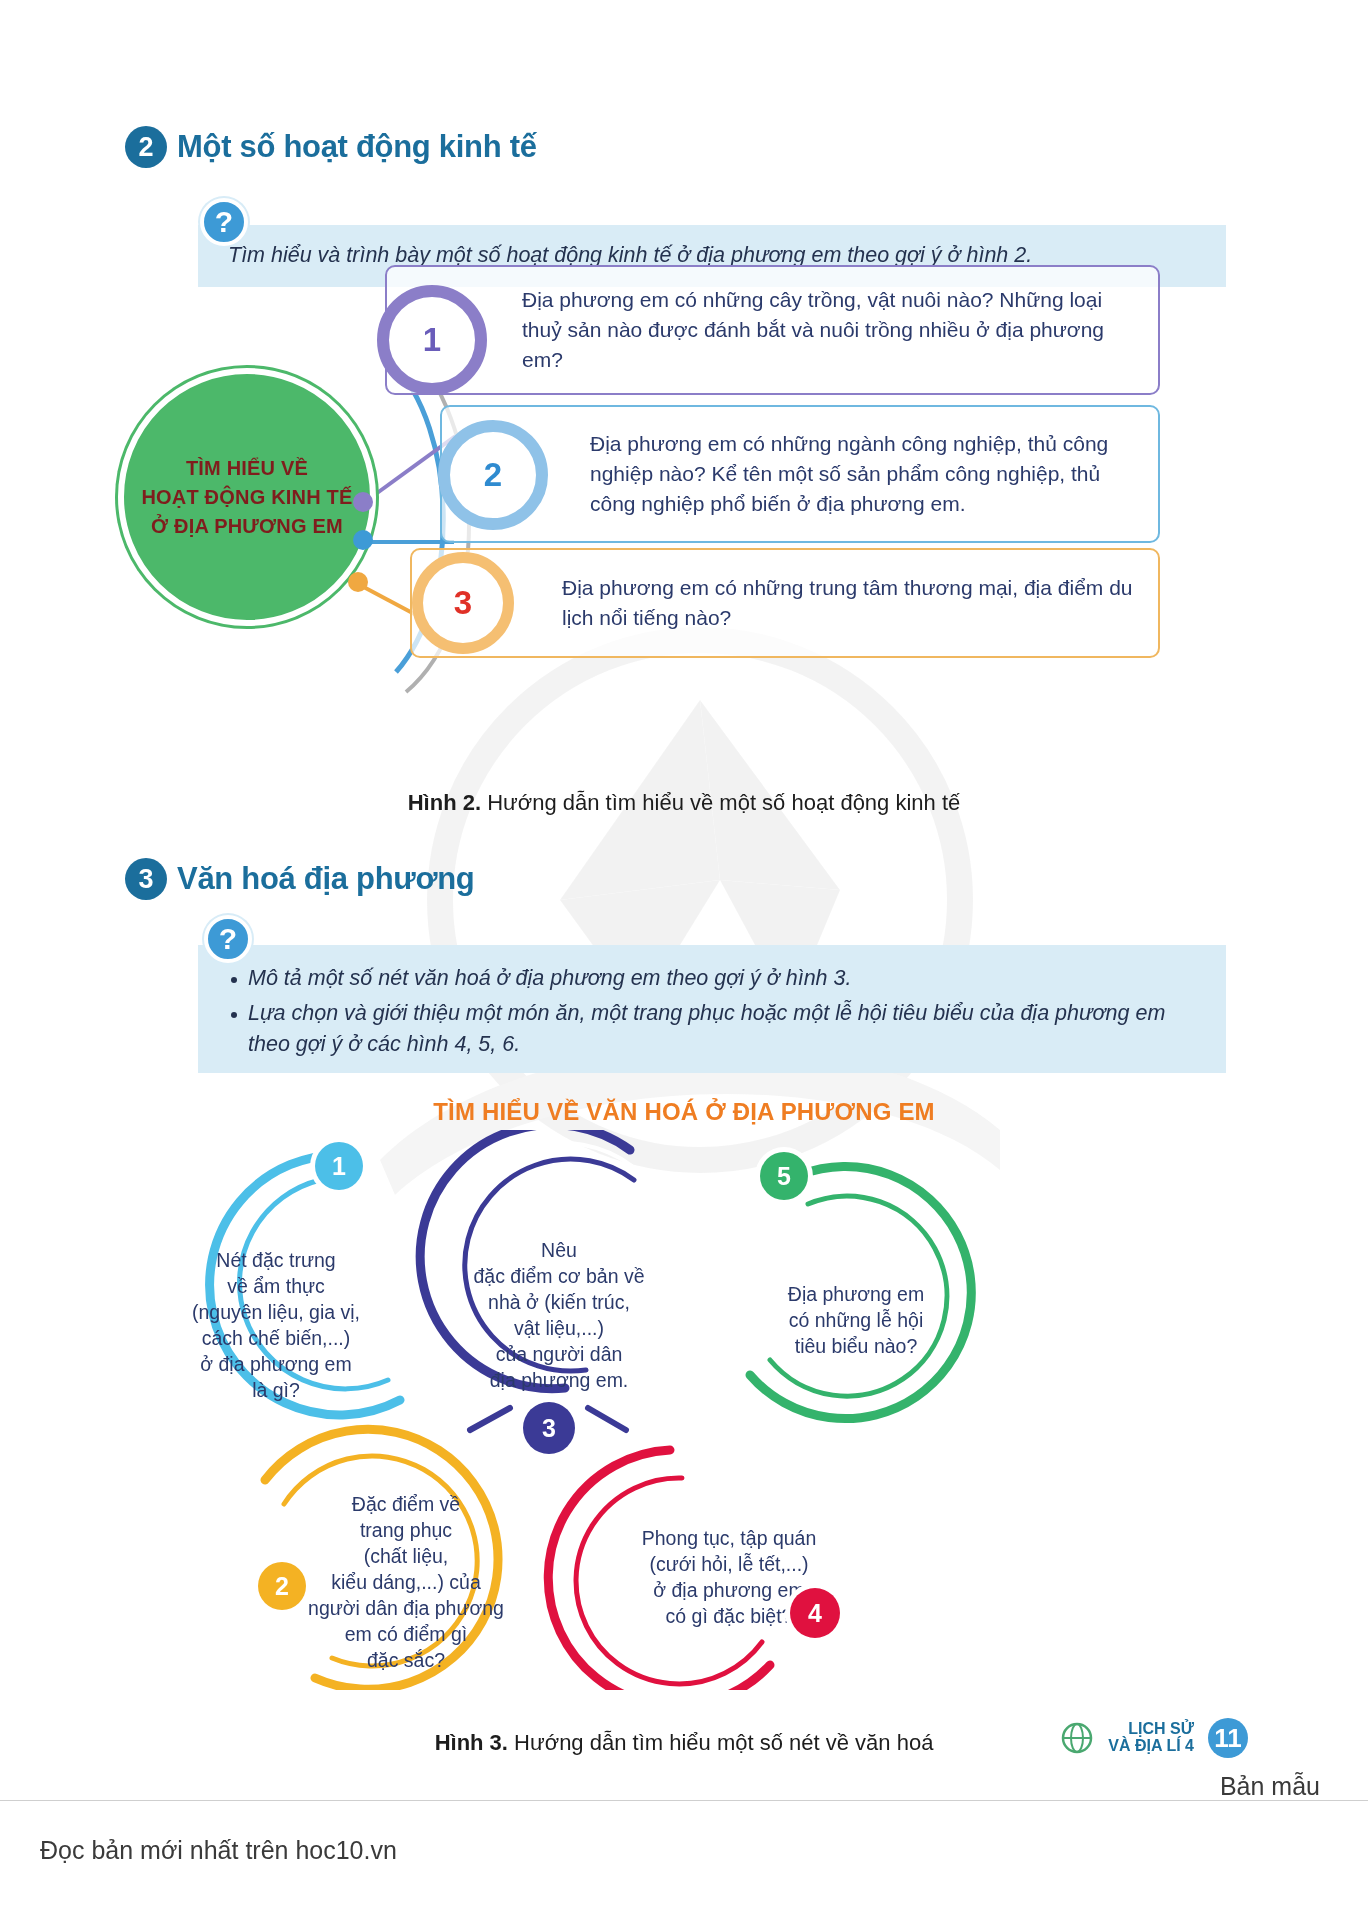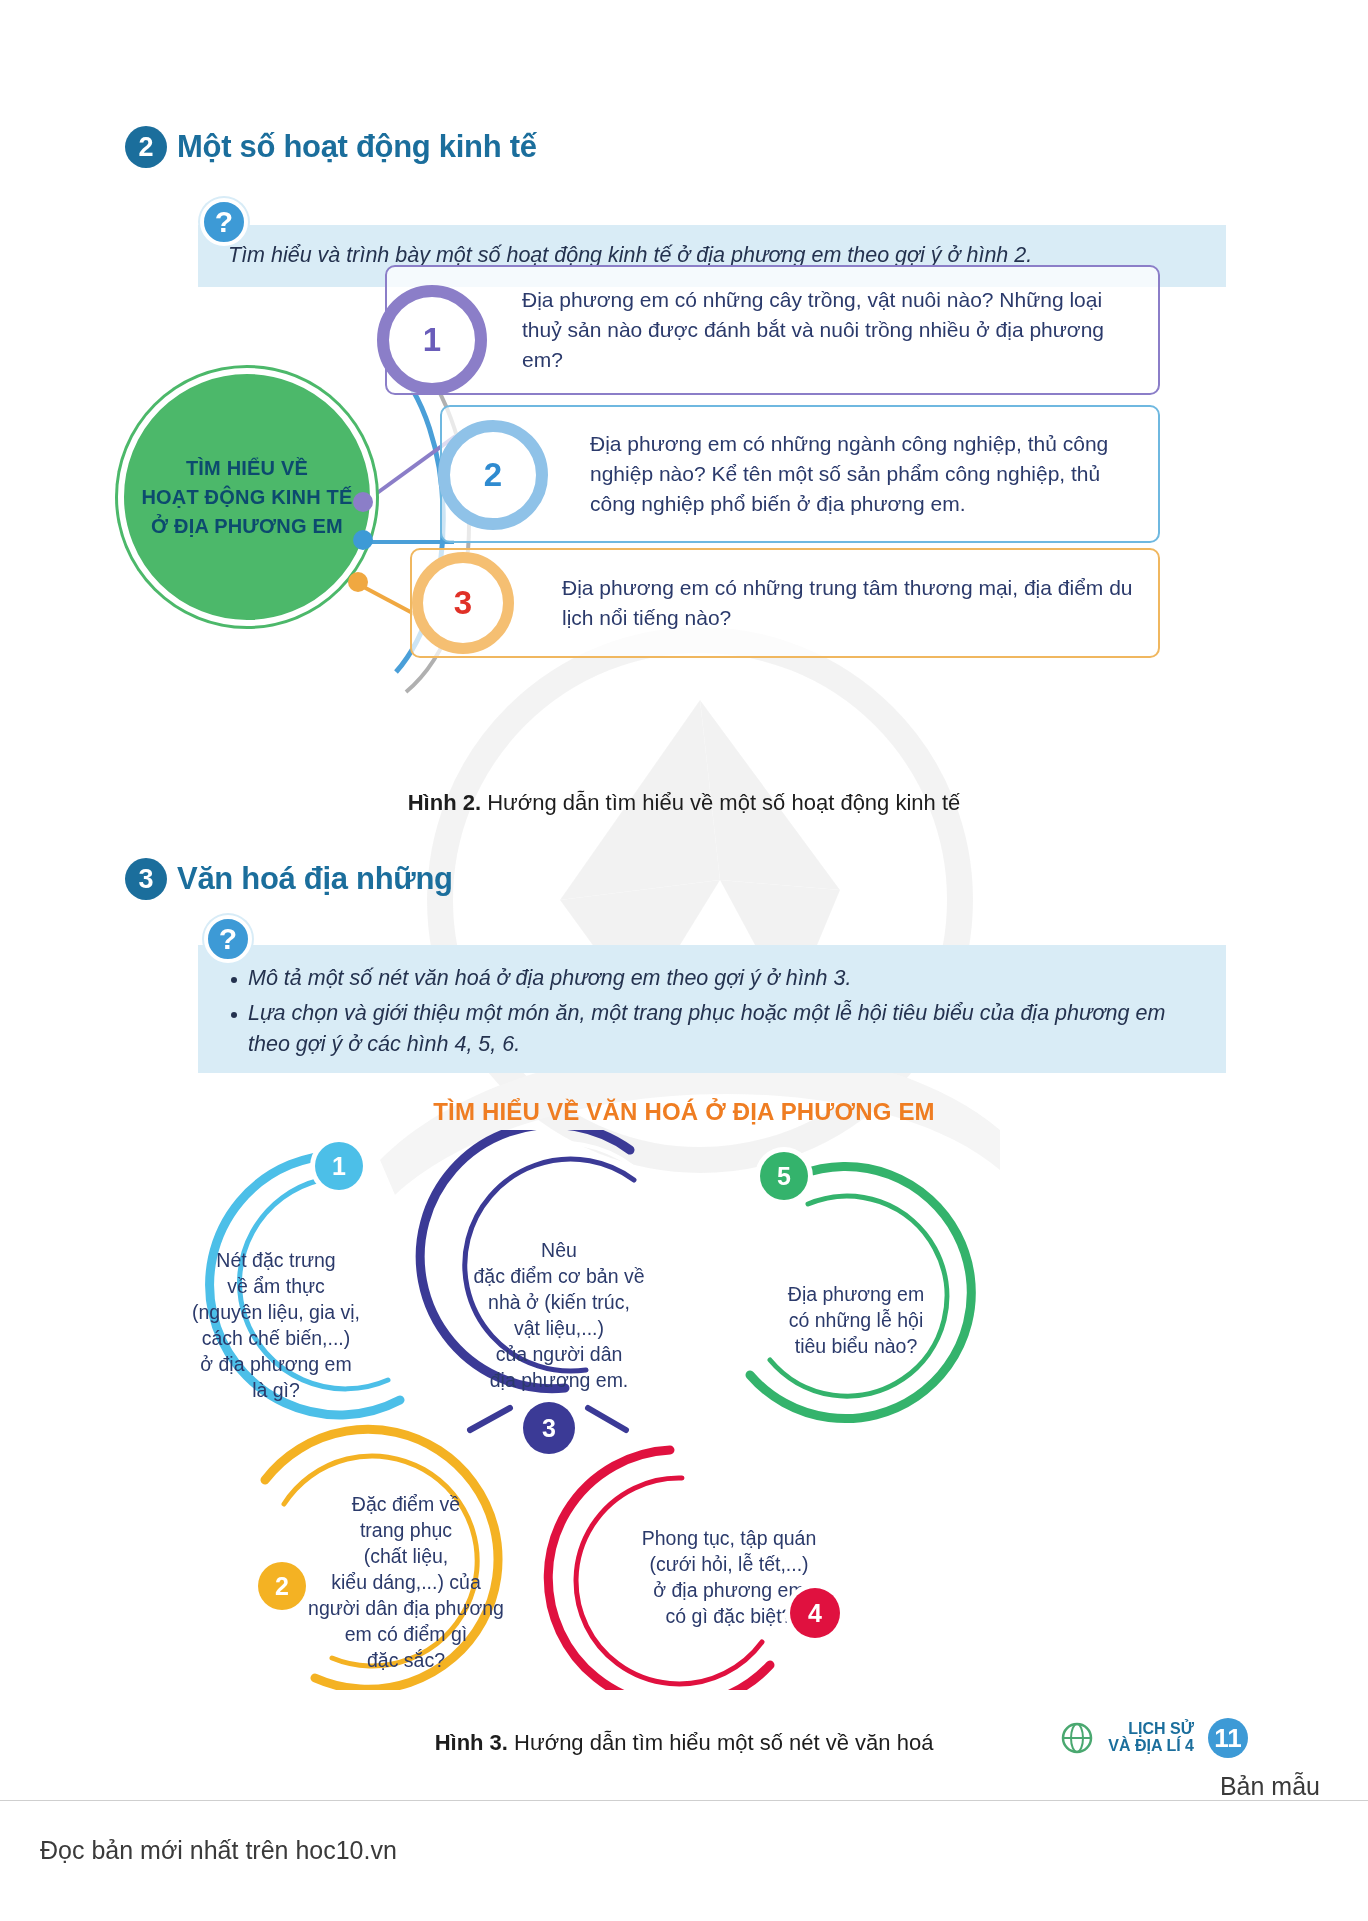--- a/index.html
+++ b/index.html
@@ -113,21 +113,21 @@
     left: 18px; top: 68px;
     width: 258px; height: 258px;
     border-radius: 50%;
     background: #4cb86a;
     border: 6px solid #fff;
     box-shadow: 0 0 0 3px #4cb86a;
     display: flex;
     align-items: center;
     justify-content: center;
     text-align: center;
-    color: #0c4a6e;
+    color: #7f1d1d;
     font-weight: bold;
     font-size: 20px;
     line-height: 1.45;
     letter-spacing: 0.2px;
     z-index: 3;
   }
   .ring {
     position: absolute;
     border-radius: 50%;
     background: #fff;
@@ -328,21 +328,21 @@
     <div class="dot" style="left:248px; top:272px; background:#f0a841;"></div>
   </div>
 
   <div class="caption" style="top:790px;">
     <b>Hình 2.</b>
     <span>Hướng dẫn tìm hiểu về một số hoạt động kinh tế</span>
   </div>
 
   <div class="section-head" style="left:125px; top:858px;">
     <div class="num-badge">3</div>
-    <div class="section-title">Văn hoá địa những</div>
+    <div class="section-title">Văn hoá địa phương</div>
   </div>
 
   <div class="q-badge" style="left:204px; top:915px;">?</div>
   <div class="q-box" style="left:198px; top:945px; width:1028px; height:128px;">
     <ul>
       <li>Mô tả một số nét văn hoá ở địa phương em theo gợi ý ở hình 3.</li>
       <li>Lựa chọn và giới thiệu một món ăn, một trang phục hoặc một lễ hội tiêu biểu của địa phương em theo gợi ý ở các hình 4, 5, 6.</li>
     </ul>
   </div>
 

